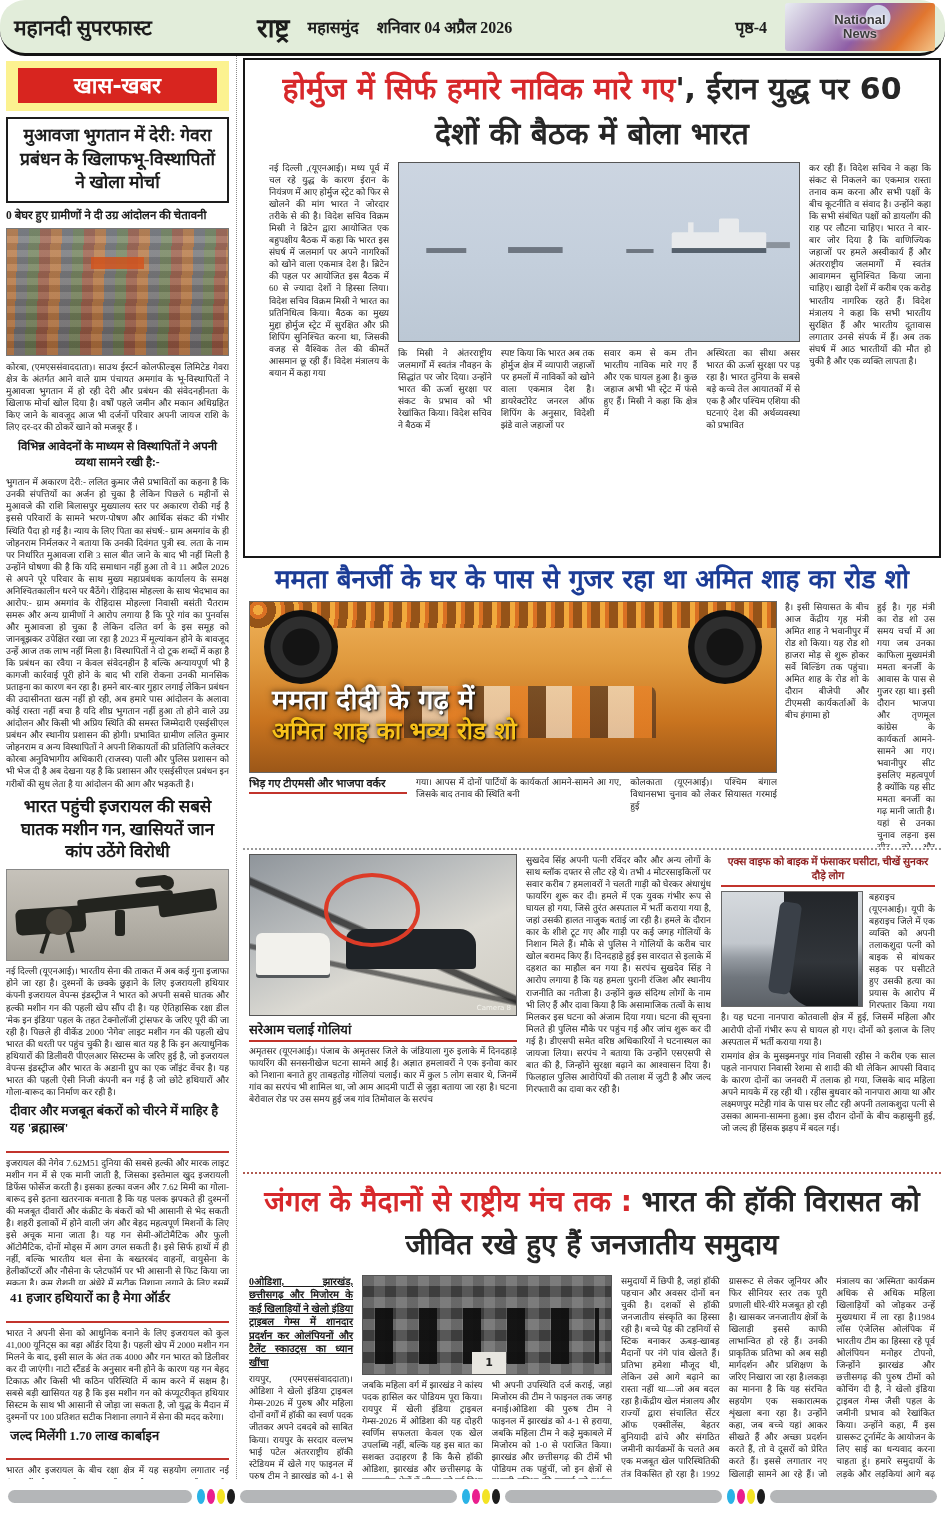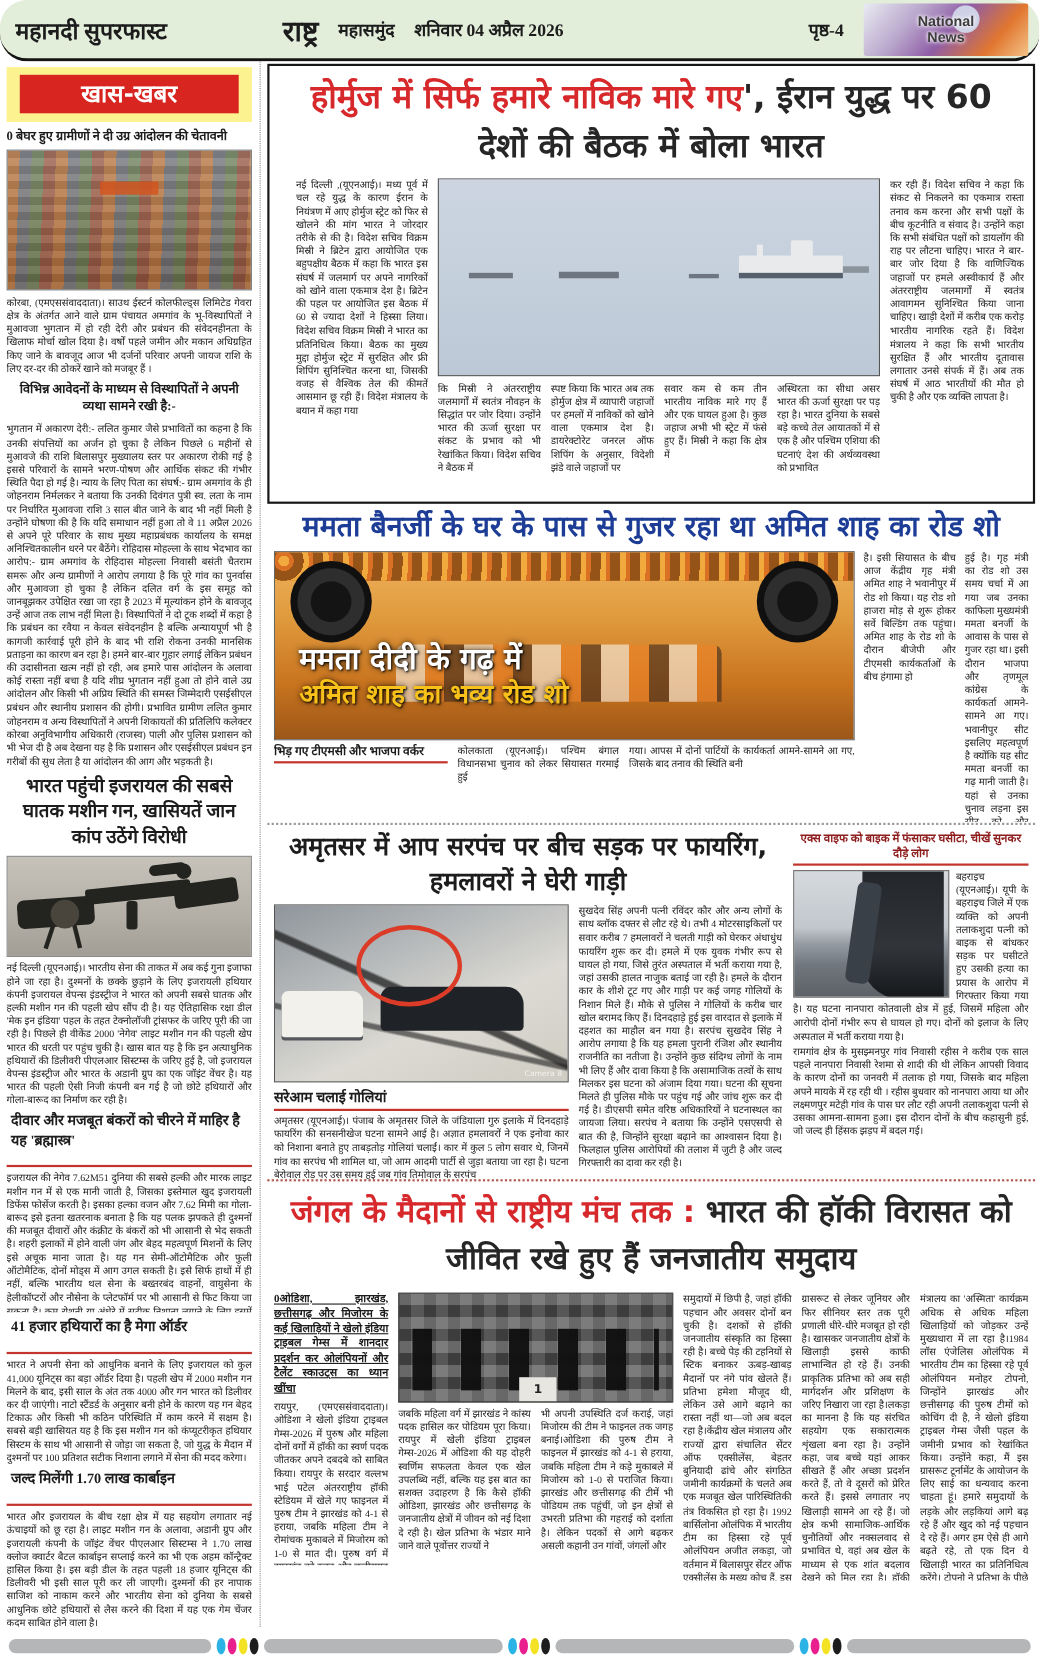--- a/index.html
+++ b/index.html
@@ -45,21 +45,21 @@
   .protest-photo .banner-strip { position:absolute; top:28px; left:38%; width:24%; height:12px; background:#d2551f; opacity:.85; }
   .pullout { text-align:center; font-weight:bold; font-size:11.5px; line-height:1.4; padding:5px 2px 6px; }
   .lc-head2 { text-align:center; font-weight:bold; font-size:17px; line-height:1.35; padding:6px 0 5px; }
   .gun-photo { height:92px; border:1px solid #888; position:relative; overflow:hidden;
     background:linear-gradient(180deg,#c6c2ba 0%,#b3afa6 60%,#a29e95 100%); margin-bottom:4px; }
   .gun-photo svg { position:absolute; inset:0; }
   .sub-rule { text-align:left; font-weight:bold; font-size:13px; line-height:1.35; padding:4px 4px 14px;
     border-bottom:2px solid #c2342c; margin-bottom:4px; }
 
   
-  .hormuz { border:2px solid #161616; padding:4px 8px 6px; height:400px; overflow:hidden; }
+  .hormuz { border:2px solid #161616; padding:4px 8px 6px; height:500px; overflow:hidden; }
   .hz-head { text-align:center; font-weight:bold; font-size:30px; line-height:1.5;
     font-family:"DejaVu Sans",sans-serif; padding:2px 4px 6px; }
   .hz-grid { display:grid; grid-template-columns:120px 1fr 122px; gap:9px; height:272px; overflow:hidden;margin-left:16px; }
   .sea-photo { height:180px; border:1px solid #555; position:relative; overflow:hidden;
     background:linear-gradient(180deg,#ccd5e1 0%,#c4cfdc 55%,#bcc8d5 100%); }
   .hz-undercols { display:grid; grid-template-columns:repeat(4,1fr); gap:9px; margin-top:5px; height:84px; overflow:hidden; }
 
   
   .amitshah { padding:5px 6px 2px; height:292px; overflow:hidden; border-bottom:2px dotted #9a9a9a; }
   .as-head { color:#1c3c96; font-weight:bold; font-size:26px; text-align:center;
@@ -145,20 +145,21 @@
       <span>News</span>
     </span>
   </header>
 
   <div class="content">
 
     <aside class="left-col">
       <div class="khas-wrap">
         <div class="khas-banner">खास-खबर</div>
       </div>
+      <div class="story1-headbox">मुआवजा भुगतान में देरी: गेवरा प्रबंधन के खिलाफभू-विस्थापितों ने खोला मोर्चा</div>
       <div class="story1-sub">0 बेघर हुए ग्रामीणों ने दी उग्र आंदोलन की चेतावनी</div>
       <div class="protest-photo">
         <div class="crowd"></div>
         <div class="banner-strip"></div>
       </div>
       <div class="body-txt" style="max-height:92px">कोरबा, (एमएससंवाददाता)। साउथ ईस्टर्न कोलफील्ड्स लिमिटेड गेवरा क्षेत्र के अंतर्गत आने वाले ग्राम पंचायत अमगांव के भू-विस्थापितों ने मुआवजा भुगतान में हो रही देरी और प्रबंधन की संवेदनहीनता के खिलाफ मोर्चा खोल दिया है। वर्षों पहले जमीन और मकान अधिग्रहित किए जाने के बावजूद आज भी दर्जनों परिवार अपनी जायज राशि के लिए दर-दर की ठोकरें खाने को मजबूर हैं ।</div>
       <div class="pullout">विभिन्न आवेदनों के माध्यम से विस्थापितों ने अपनी व्यथा सामने रखी है:-</div>
       <div class="body-txt" style="max-height:318px">भुगतान में अकारण देरी:- ललित कुमार जैसे प्रभावितों का कहना है कि उनकी संपत्तियों का अर्जन हो चुका है लेकिन पिछले 6 महीनों से मुआवजे की राशि बिलासपुर मुख्यालय स्तर पर अकारण रोकी गई है इससे परिवारों के सामने भरण-पोषण और आर्थिक संकट की गंभीर स्थिति पैदा हो गई है। न्याय के लिए पिता का संघर्ष:- ग्राम अमगांव के ही जोहनराम निर्मलकर ने बताया कि उनकी दिवंगत पुत्री स्व. लता के नाम पर निर्धारित मुआवजा राशि 3 साल बीत जाने के बाद भी नहीं मिली है उन्होंने घोषणा की है कि यदि समाधान नहीं हुआ तो वे 11 अप्रैल 2026 से अपने पूरे परिवार के साथ मुख्य महाप्रबंधक कार्यालय के समक्ष अनिश्चितकालीन धरने पर बैठेंगे। रोहिदास मोहल्ला के साथ भेदभाव का आरोप:- ग्राम अमगांव के रोहिदास मोहल्ला निवासी बसंती चैतराम समरू और अन्य ग्रामीणों ने आरोप लगाया है कि पूरे गांव का पुनर्वास और मुआवजा हो चुका है लेकिन दलित वर्ग के इस समूह को जानबूझकर उपेक्षित रखा जा रहा है 2023 में मूल्यांकन होने के बावजूद उन्हें आज तक लाभ नहीं मिला है। विस्थापितों ने दो टूक शब्दों में कहा है कि प्रबंधन का रवैया न केवल संवेदनहीन है बल्कि अन्यायपूर्ण भी है कागजी कार्रवाई पूरी होने के बाद भी राशि रोकना उनकी मानसिक प्रताड़ना का कारण बन रहा है। हमने बार-बार गुहार लगाई लेकिन प्रबंधन की उदासीनता खत्म नहीं हो रही, अब हमारे पास आंदोलन के अलावा कोई रास्ता नहीं बचा है यदि शीघ्र भुगतान नहीं हुआ तो होने वाले उग्र आंदोलन और किसी भी अप्रिय स्थिति की समस्त जिम्मेदारी एसईसीएल प्रबंधन और स्थानीय प्रशासन की होगी। प्रभावित ग्रामीण ललित कुमार जोहनराम व अन्य विस्थापितों ने अपनी शिकायतों की प्रतिलिपि कलेक्टर कोरबा अनुविभागीय अधिकारी (राजस्व) पाली और पुलिस प्रशासन को भी भेज दी है अब देखना यह है कि प्रशासन और एसईसीएल प्रबंधन इन गरीबों की सुध लेता है या आंदोलन की आग और भड़कती है।</div>
       <div class="lc-head2">भारत पहुंची इजरायल की सबसे घातक मशीन गन, खासियतें जान कांप उठेंगे विरोधी</div>
       <div class="gun-photo">
@@ -230,32 +231,31 @@
               <div class="speaker" style="left:14px"></div>
               <div class="speaker" style="right:14px"></div>
               <div class="people"></div>
               <div class="as-ov">
                 <span class="l1">ममता दीदी के गढ़ में</span>
                 <span class="l2">अमित शाह का भव्य रोड शो</span>
               </div>
             </div>
             <div class="as-below">
               <div class="as-caption">भिड़ गए टीएमसी और भाजपा वर्कर</div>
+              <div class="body-txt" style="flex:1.4">गया। आपस में दोनों पार्टियों के कार्यकर्ता आमने-सामने आ गए, जिसके बाद तनाव की स्थिति बनी</div>
               <div class="body-txt" style="flex:1">कोलकाता (यूएनआई)। पश्चिम बंगाल विधानसभा चुनाव को लेकर सियासत गरमाई हुई</div>
-              <div class="body-txt" style="flex:1.4">गया। आपस में दोनों पार्टियों के कार्यकर्ता आमने-सामने आ गए, जिसके बाद तनाव की स्थिति बनी</div>
             </div>
           </div>
           <div class="body-txt">है। इसी सियासत के बीच आज केंद्रीय गृह मंत्री अमित शाह ने भवानीपुर में रोड शो किया। यह रोड शो हाजरा मोड़ से शुरू होकर सर्वे बिल्डिंग तक पहुंचा। अमित शाह के रोड शो के दौरान बीजेपी और टीएमसी कार्यकर्ताओं के बीच हंगामा हो</div>
           <div class="body-txt">हुई है। गृह मंत्री का रोड शो उस समय चर्चा में आ गया जब उनका काफिला मुख्यमंत्री ममता बनर्जी के आवास के पास से गुजर रहा था। इसी दौरान भाजपा और तृणमूल कांग्रेस के कार्यकर्ता आमने-सामने आ गए। भवानीपुर सीट इसलिए महत्वपूर्ण है क्योंकि यह सीट ममता बनर्जी का गढ़ मानी जाती है। यहां से उनका चुनाव लड़ना इस सीट को और ज्यादा चर्चित बना देता है। इस बार भाजपा ने भी इस सीट पर पूरी ताकत झोंक दी है, जिससे मुकाबला और रोचक हो गया है। आज जब शाह का काफिला कालीघाट पहुंचा, जहां से ममता का घर कुछ ही दूर है वहां पर झुंड कार्यकर्ताओं ने काफिले के सामने जय बांग्ला और ममता बनर्जी जिंदाबाद के नारे लगाए। सिर पर काला कपड़ा बांधे लोगों ने अमित शाह गो बैक के नारे लगाए और काले झंडे भी दिखाए। इसके बाद टीएमसी और बीजेपी कार्यकर्ताओं में झड़प होने लगी। हालात काबू करने के लिए पुलिस ने बैरिकेडिंग की और भीड़ पर कंट्रोल किया।</div>
         </div>
       </section>
 
       <div class="row2">
         <section>
-          <div class="am-head">अमृतसर में आप सरपंच पर बीच सड़क पर फायरिंग, हमलावरों ने घेरी गाड़ी</div>
           <div class="am-grid">
             <div>
               <div class="cctv-photo">
                 <div class="wire"></div>
                 <div class="van"></div>
                 <div class="car"></div>
                 <div class="mark"></div>
                 <span style="position:absolute;right:5px;bottom:3px;font-size:7px;color:#f3f2ec;font-family:'DejaVu Sans',sans-serif">Camera 8</span>
               </div>
               <div class="am-sub">सरेआम चलाई गोलियां</div>

